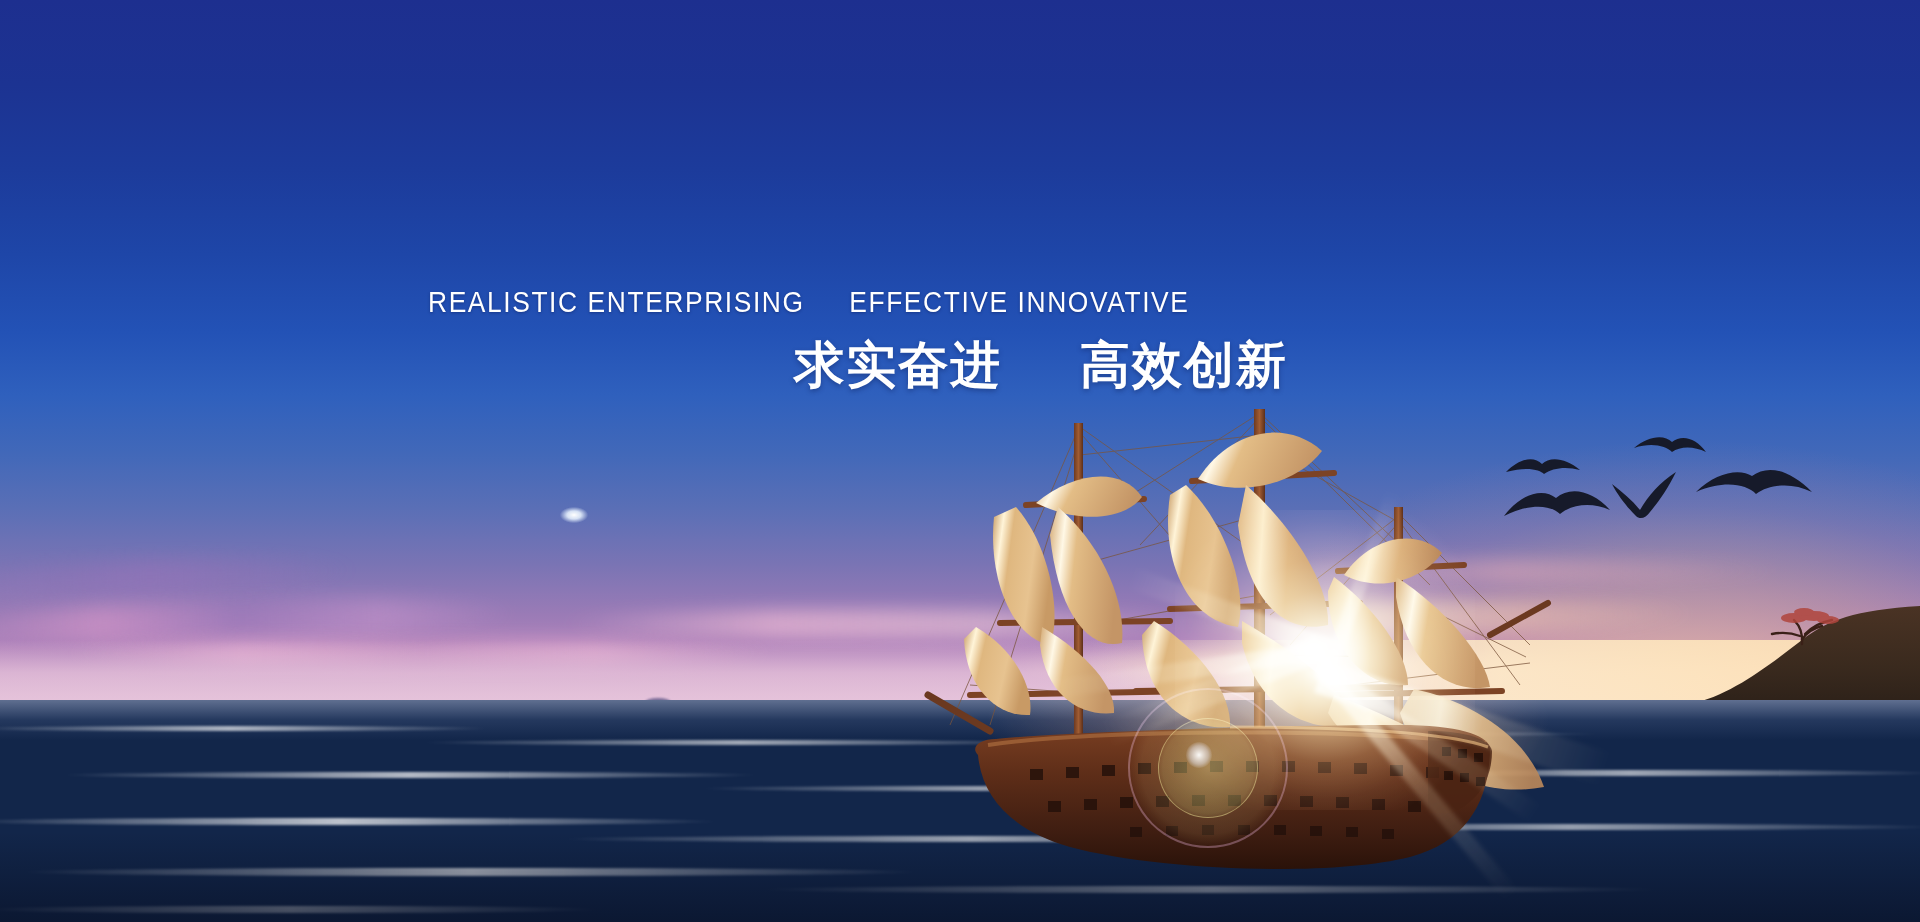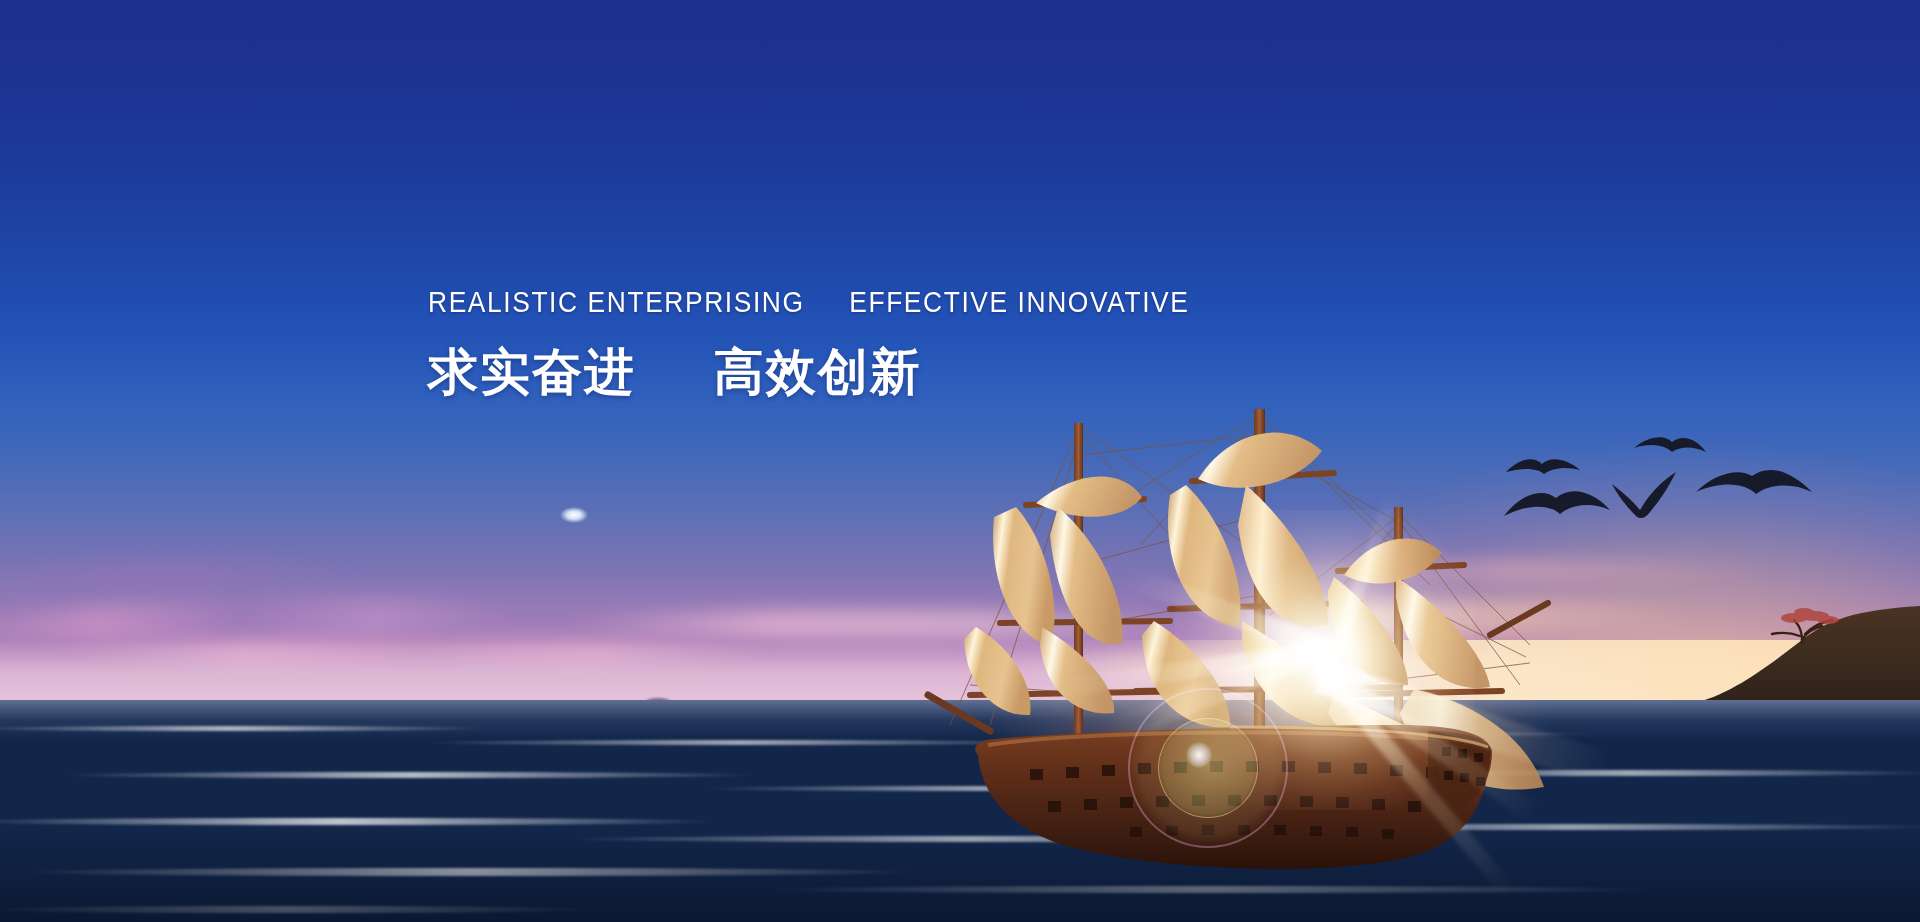--- a/index.html
+++ b/index.html
@@ -130,30 +130,30 @@
   .fr1{left:1128px;top:688px;width:160px;height:160px;
     border:2px solid rgba(200,150,190,.40);
     background:radial-gradient(circle,rgba(255,228,150,.20) 0%,rgba(255,220,140,.10) 60%,rgba(0,0,0,0) 72%);}
   .fr2{left:1158px;top:718px;width:100px;height:100px;
     border:1px solid rgba(240,230,140,.45);
     background:radial-gradient(circle,rgba(235,230,120,.30) 0%,rgba(200,215,110,.18) 65%,rgba(0,0,0,0) 78%);}
   .fr3{left:1186px;top:742px;width:26px;height:26px;
     background:radial-gradient(circle,rgba(255,255,255,.95) 0%,rgba(200,220,255,.45) 50%,rgba(0,0,0,0) 75%);}
 
   
-  .copy{position:absolute;left:428px;top:286px;width:860px;user-select:none;}
+  .copy{position:absolute;left:428px;top:286px;width:860px;user-select:none;text-align:right;}
   .tagline{
     color:#ffffff;font-size:30px;letter-spacing:1.8px;font-weight:300;
     white-space:pre;line-height:1.05;
     font-family:"Liberation Sans","DejaVu Sans",sans-serif;
     transform:scaleX(.88);transform-origin:left center;
     text-shadow:0 1px 3px rgba(10,24,80,.45);
   }
   .headline{
-    margin-top:27px;color:#ffffff;font-size:50px;font-weight:700;
+    margin-top:20px;color:#ffffff;font-size:50px;font-weight:700;
     letter-spacing:2px;white-space:pre;line-height:1.08;
     font-family:"DejaVu Sans","Liberation Sans",sans-serif;
     text-shadow:0 2px 5px rgba(10,24,80,.40);
   }
 </style>
 </head>
 <body>
 
 <div id="stage">
 

